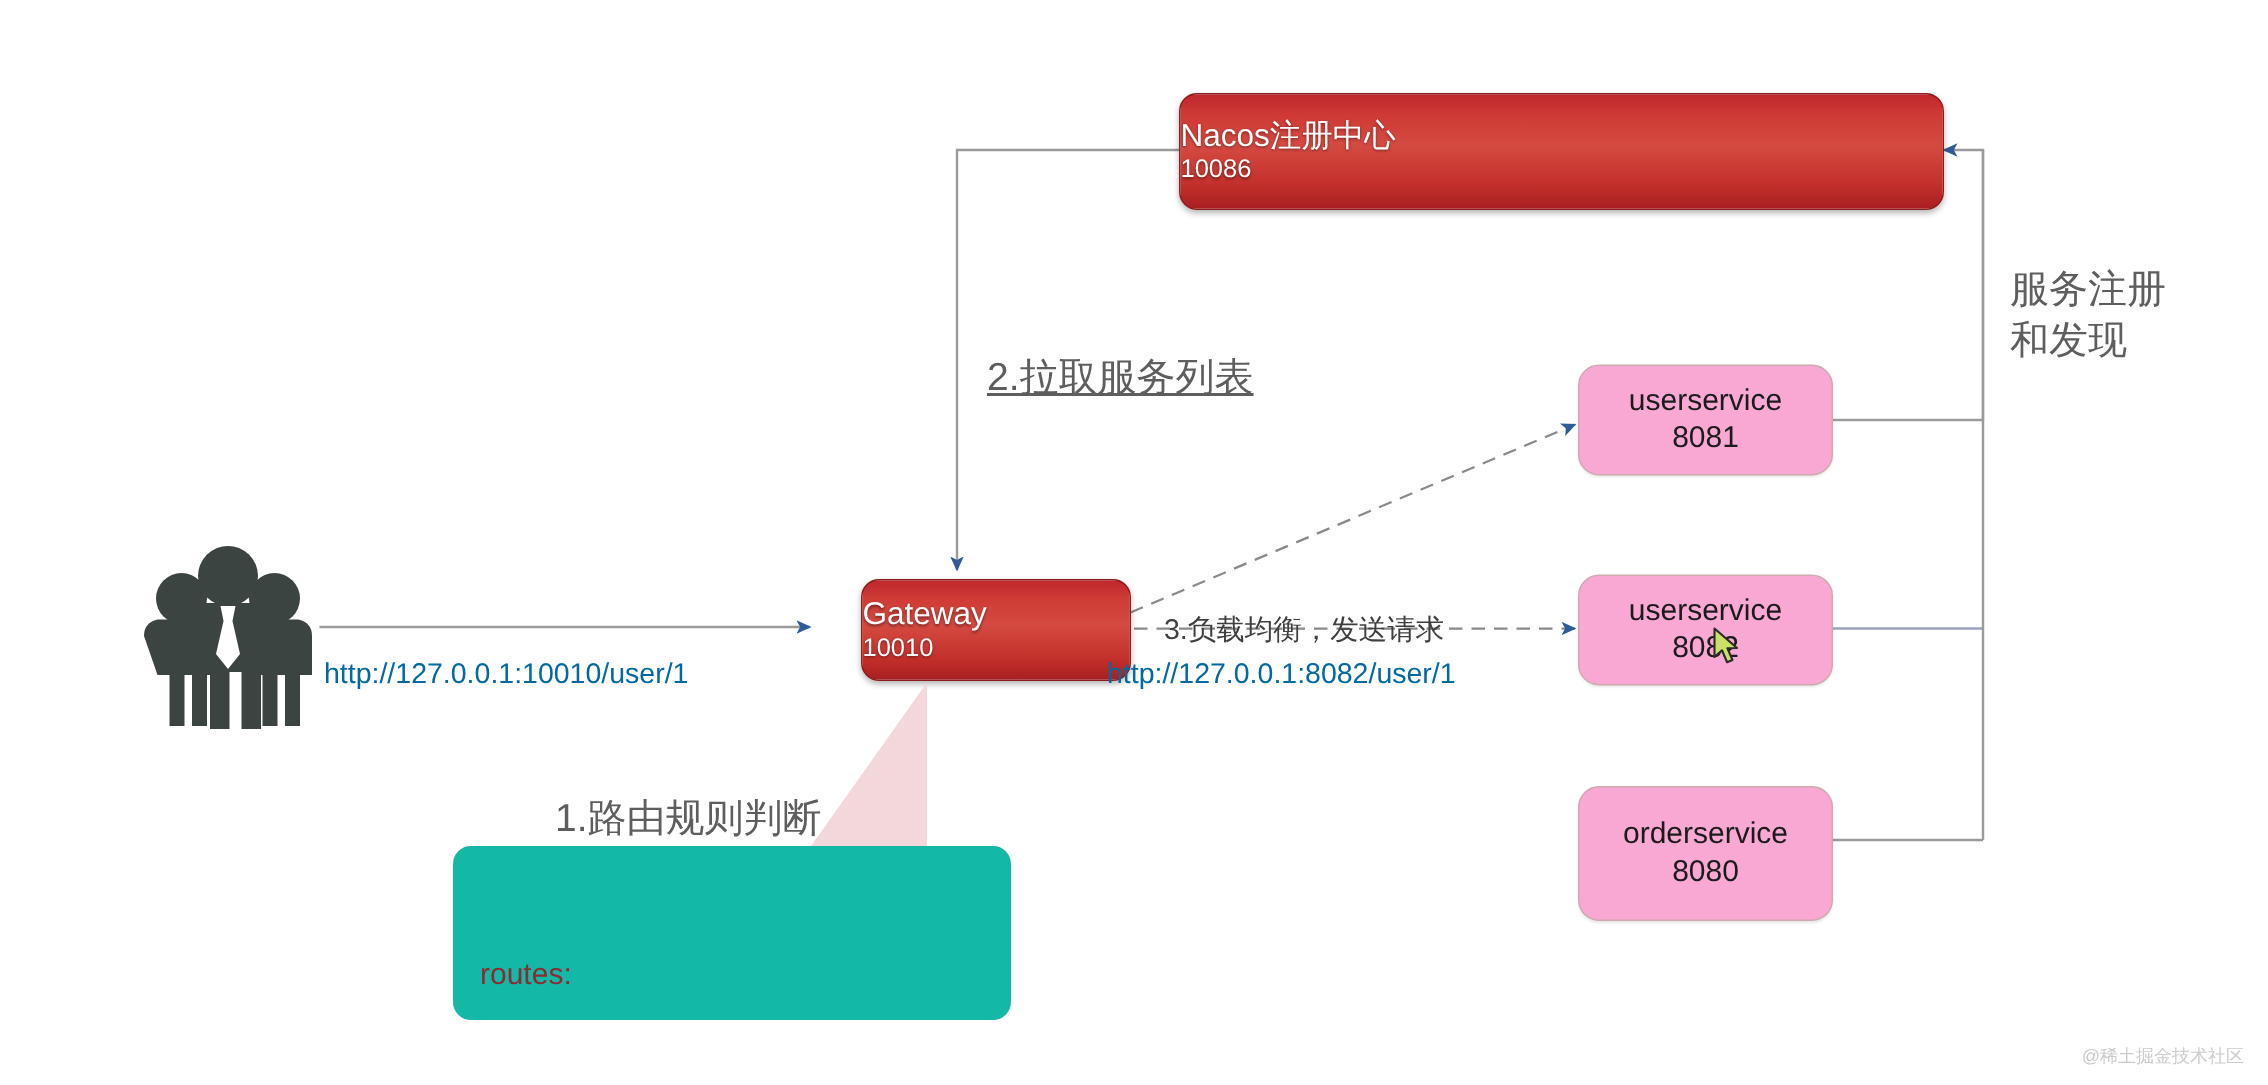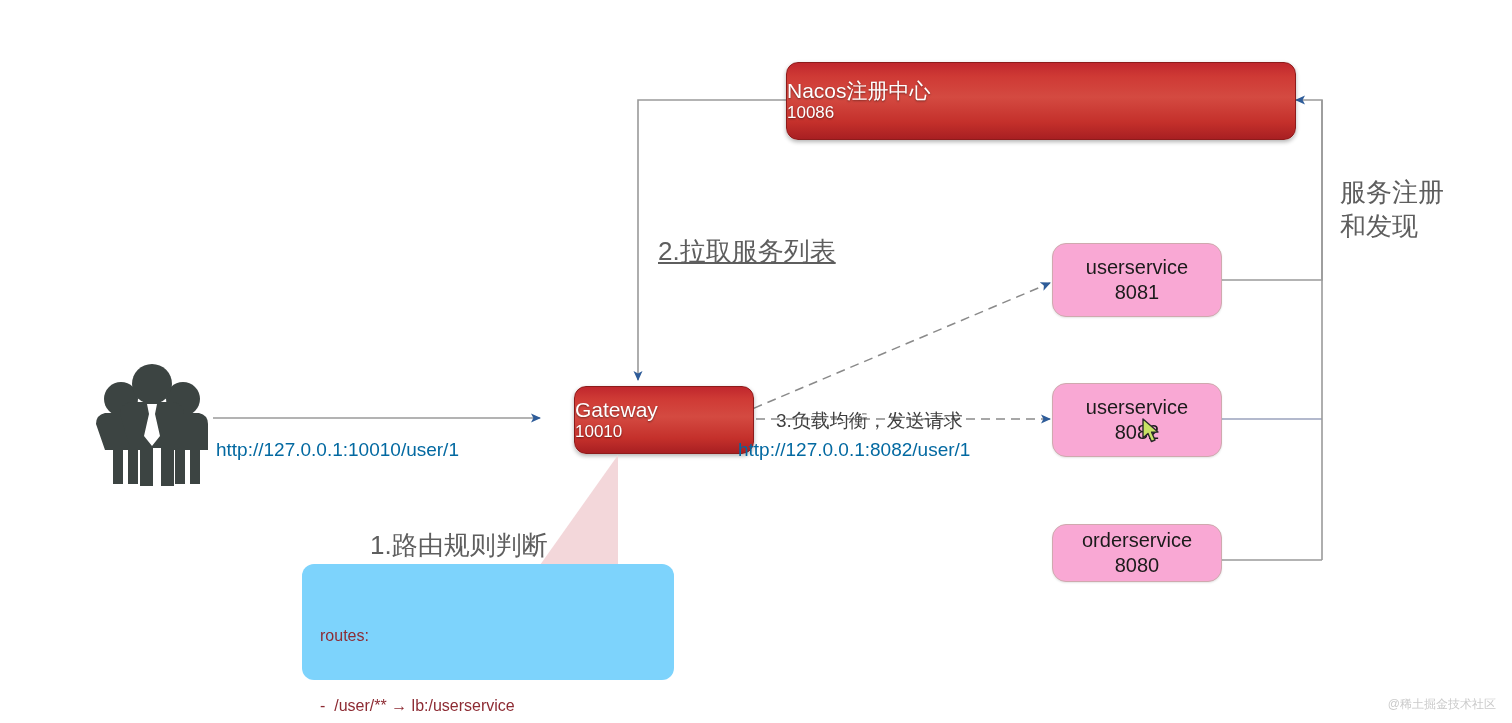--- a/index.html
+++ b/index.html
@@ -31,23 +31,23 @@
     color:#1b1b1b;text-align:center;
     display:flex;flex-direction:column;align-items:center;justify-content:center;
     line-height:1.24;box-shadow:0 1px 2px rgba(0,0,0,.10);
   }
   .node-svc .l1{font-size:20px;}
   .node-svc .l2{font-size:20px;}
 
   
   .callout{
     position:absolute;box-sizing:border-box;
-    background:#7dd3fc;border-radius:12px;
+    background:#14b8a6;border-radius:12px;
     padding:14px 18px 16px 18px;
-    color:#8d2b33;font-size:16px;line-height:1.45;
+    color:#8d2b33;font-size:20px;line-height:1.45;
     white-space:pre;
   }
   .callout-tail{
     position:absolute;width:0;height:0;
     border-left:78px solid transparent;
     border-bottom:110px solid #f3d7da;
   }
 
   
   .lbl{position:absolute;color:#5e5e5e;font-size:26px;white-space:pre;line-height:1.32;}
@@ -118,21 +118,21 @@
 <div class="node-svc" style="left:1052px;top:243px;width:170px;height:74px;">
   <div class="l1">userservice</div>
   <div class="l2">8081</div>
 </div>
 
 <div class="node-svc" style="left:1052px;top:383px;width:170px;height:74px;">
   <div class="l1">userservice</div>
   <div class="l2">8082</div>
 </div>
 
-<div class="node-svc" style="left:1052px;top:524px;width:170px;height:58px;">
+<div class="node-svc" style="left:1052px;top:524px;width:170px;height:90px;">
   <div class="l1">orderservice</div>
   <div class="l2">8080</div>
 </div>
 
 <div class="callout-tail" style="left:540px;top:455px;"></div>
 <div class="callout" style="left:302px;top:564px;width:372px;height:116px;">
   <div>routes:</div>
   <div>-  /user/** → lb:/userservice</div>
   
 </div>

